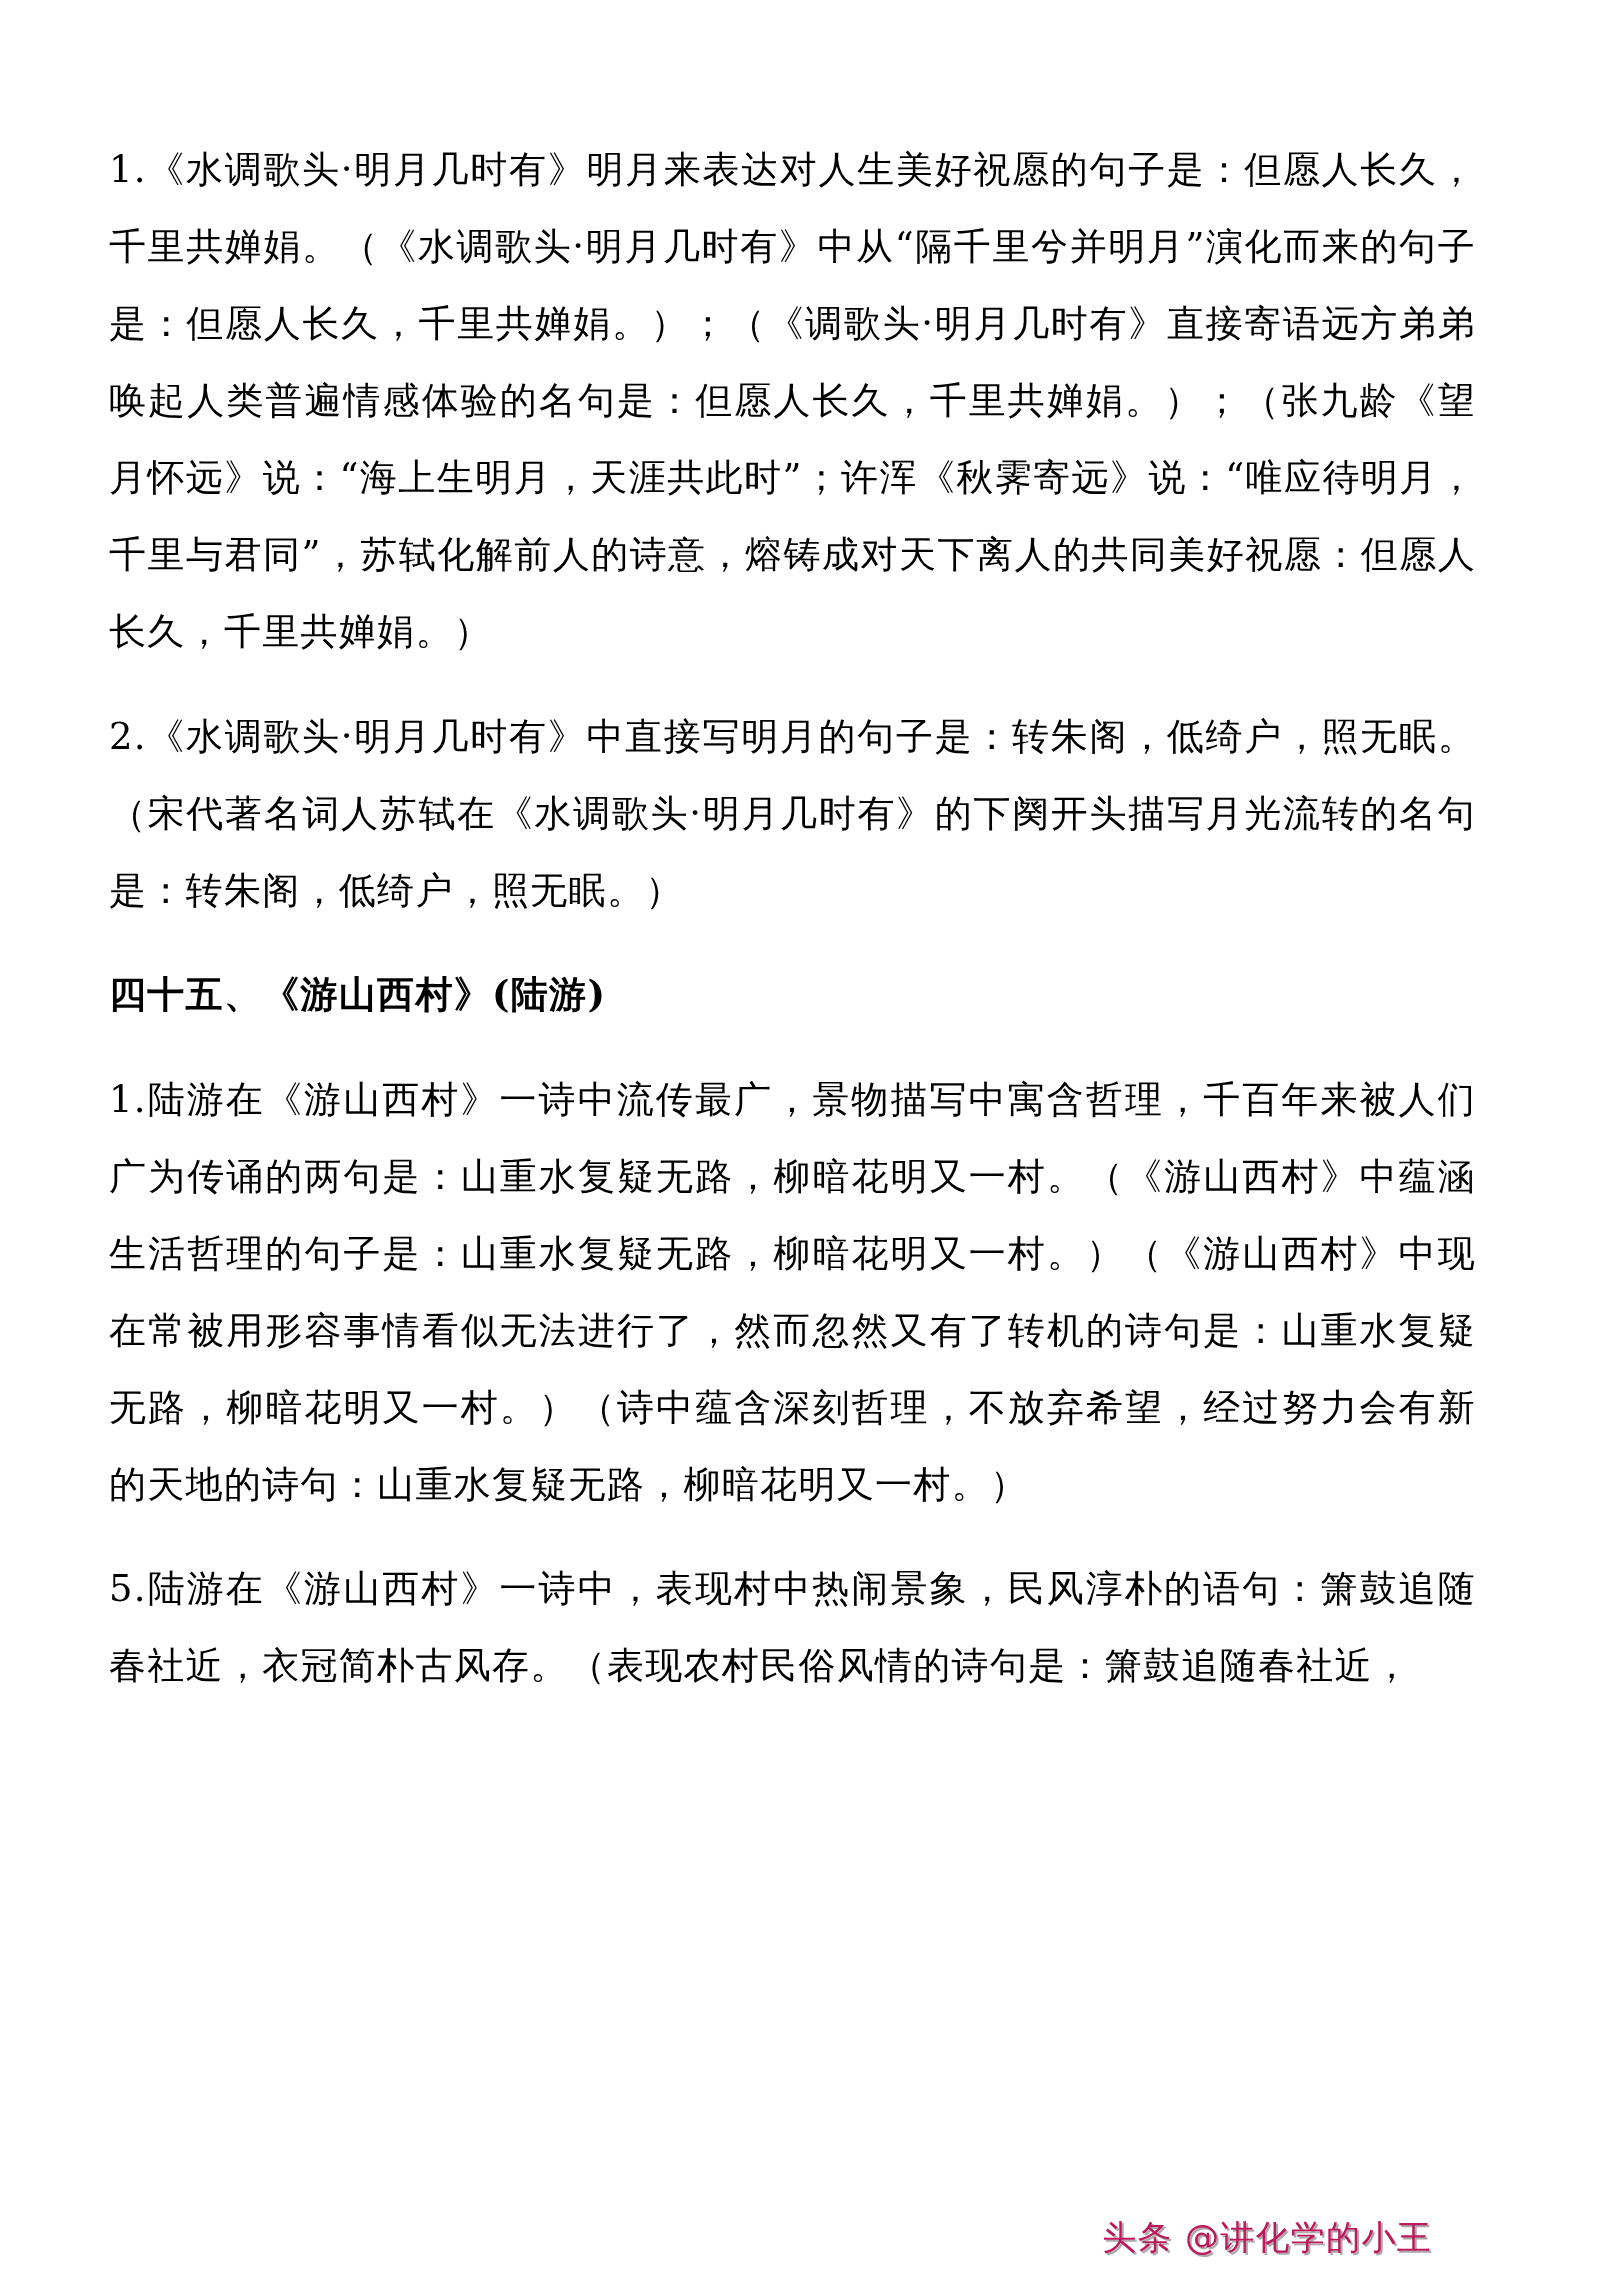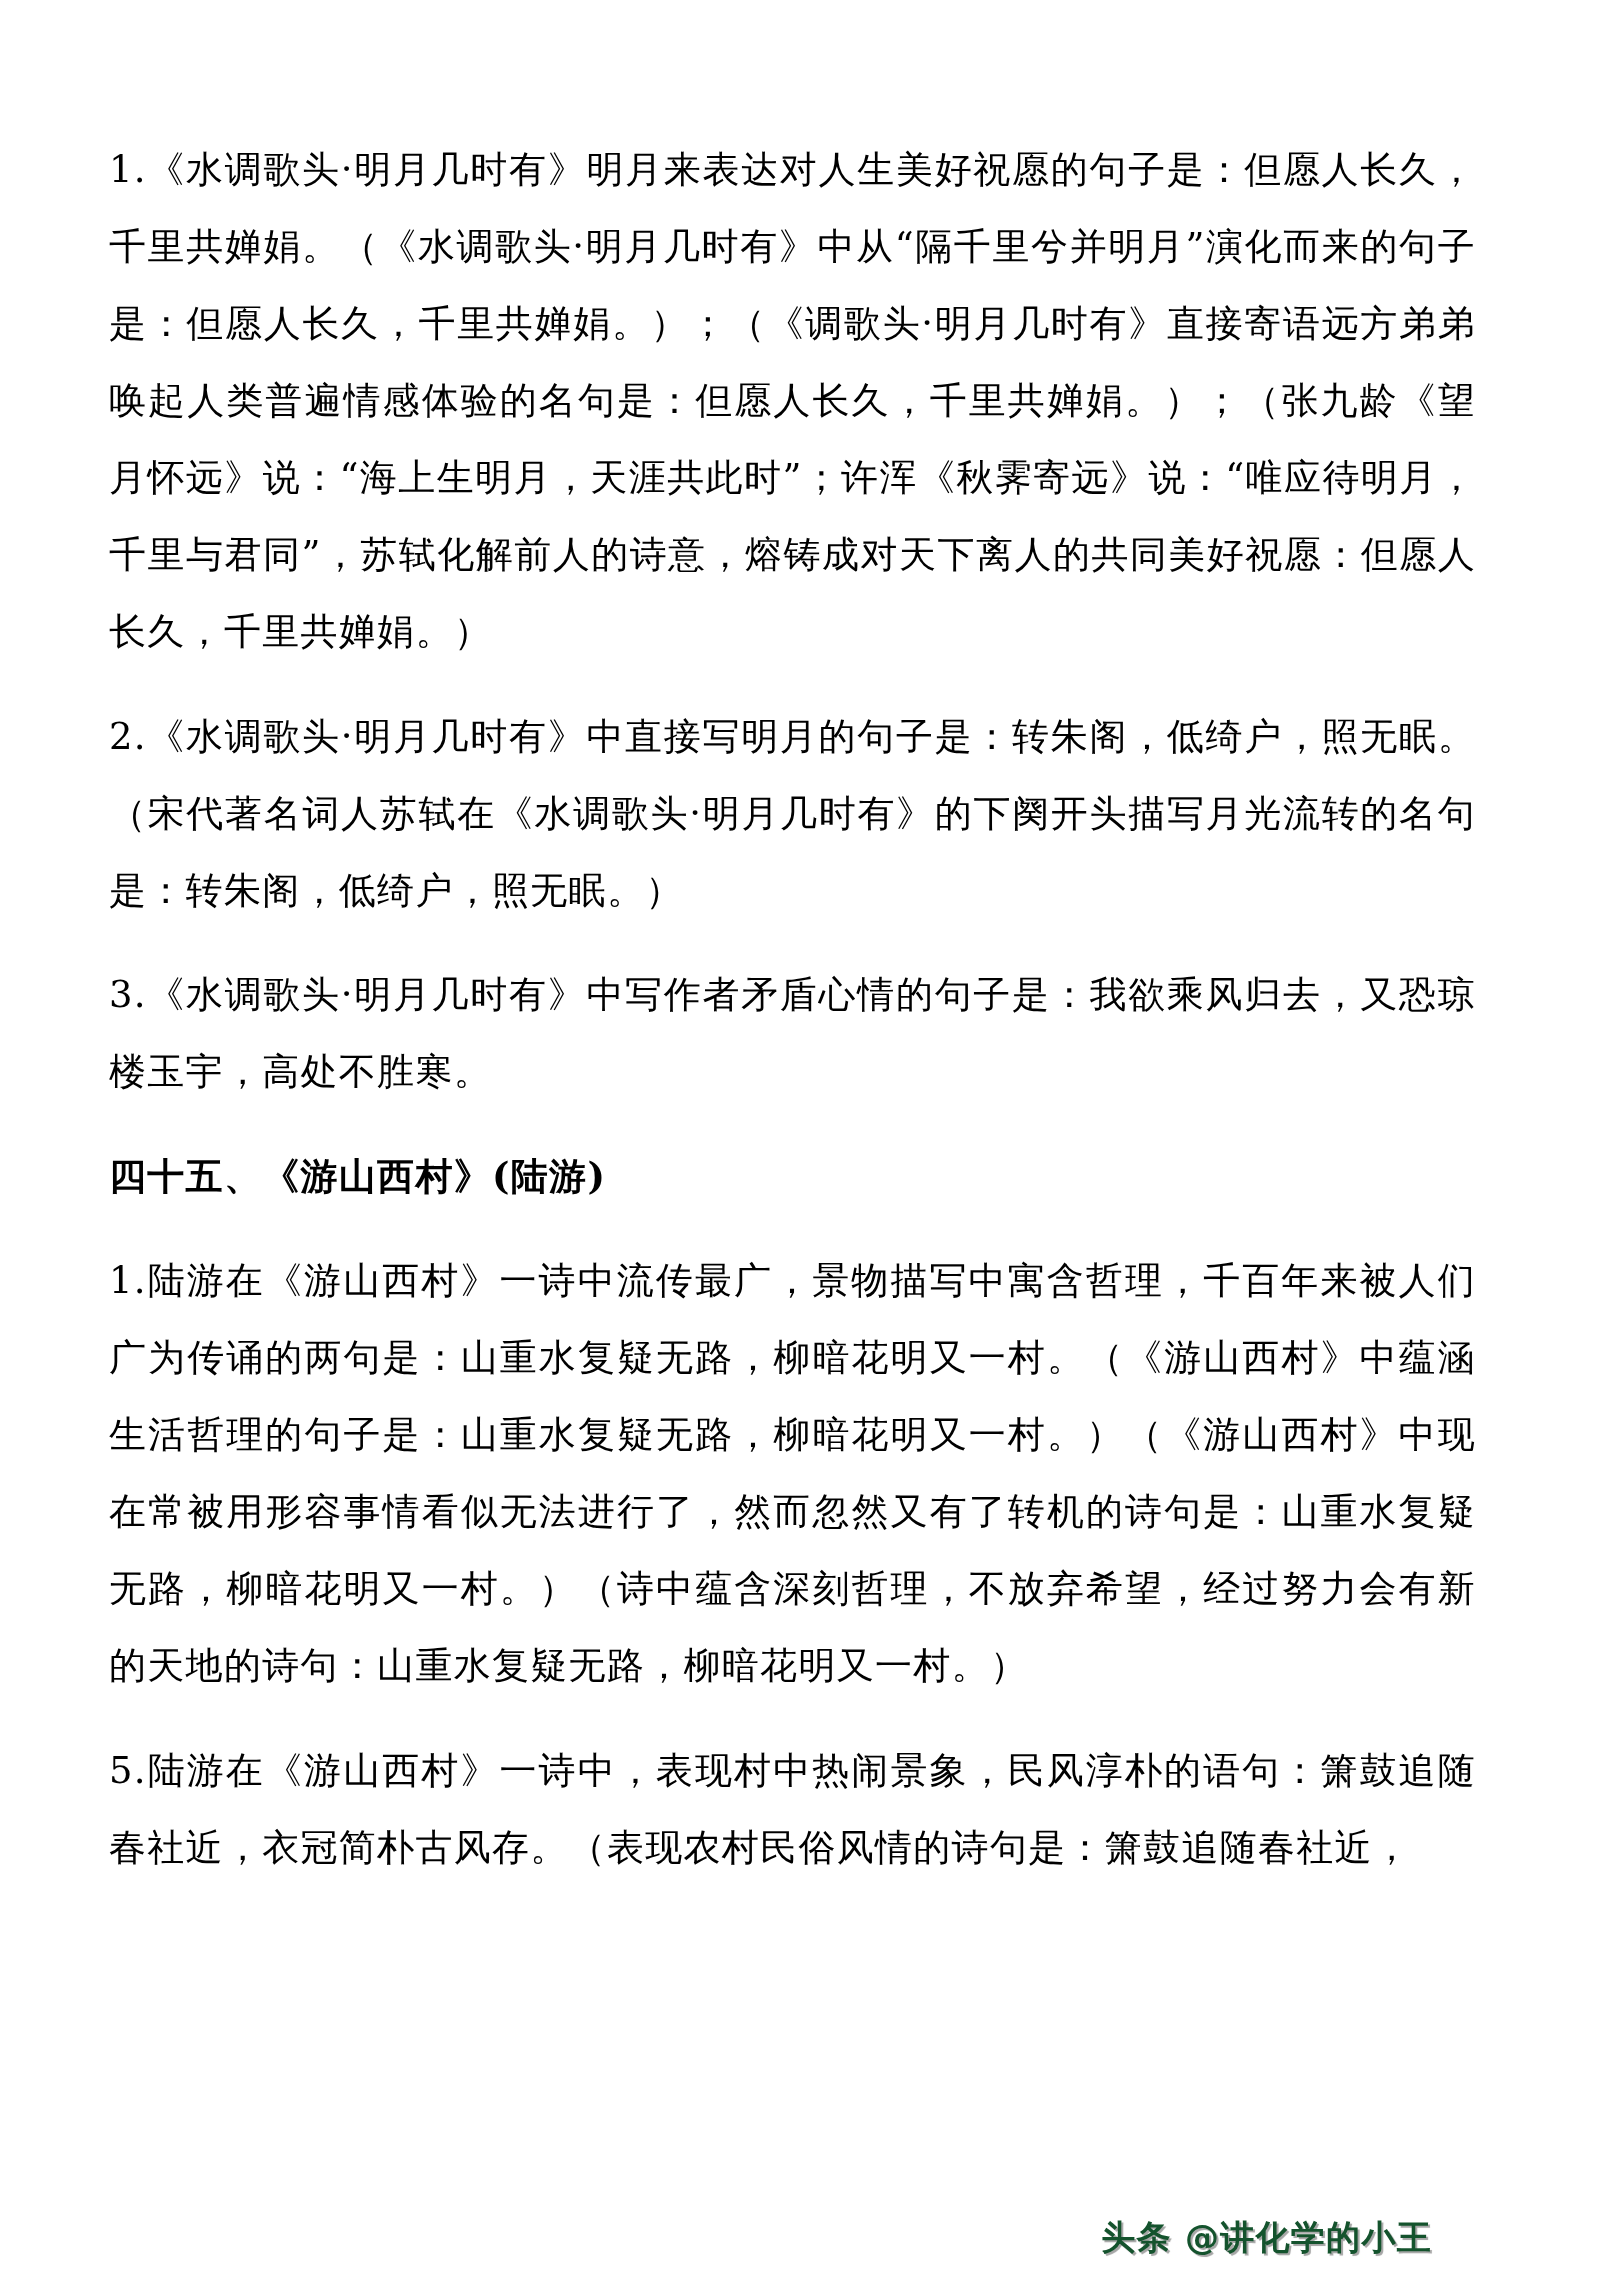--- a/index.html
+++ b/index.html
@@ -36,39 +36,38 @@
     line-height: 77px;
     letter-spacing: 1.3px;
     font-weight: bold;
     margin: 0 0 27.5px 0;
   }
   .watermark {
     position: absolute;
     right: 191px;
     bottom: 34px;
     font-family: "DejaVu Sans", sans-serif;
-    font-weight: bold;
+    font-weight: normal;
     font-size: 34px;
     letter-spacing: 1.3px;
-    color: #14532d;
+    color: #be185d;
     text-shadow: 2px 2px 0.7px rgba(0,0,0,0.35), -0.7px -0.7px 0 rgba(255,255,255,0.7);
     white-space: nowrap;
     margin-top: 45px;
   }
 </style>
 </head>
 <body>
 
 <div class="page">
 
   <p class="para">1.《水调歌头·明月几时有》明月来表达对人生美好祝愿的句子是：但愿人长久，千里共婵娟。（《水调歌头·明月几时有》中从“隔千里兮并明月”演化而来的句子是：但愿人长久，千里共婵娟。）；（《调歌头·明月几时有》直接寄语远方弟弟唤起人类普遍情感体验的名句是：但愿人长久，千里共婵娟。）；（张九龄《望月怀远》说：“海上生明月，天涯共此时”；许浑《秋霁寄远》说：“唯应待明月，千里与君同”，苏轼化解前人的诗意，熔铸成对天下离人的共同美好祝愿：但愿人长久，千里共婵娟。）</p>
 
   <p class="para">2.《水调歌头·明月几时有》中直接写明月的句子是：转朱阁，低绮户，照无眠。（宋代著名词人苏轼在《水调歌头·明月几时有》的下阕开头描写月光流转的名句是：转朱阁，低绮户，照无眠。）</p>
 
-  <p class="para">3.《水调歌头·明月几时有》中写作者矛盾心情的句子是：我欲乘风归去，又恐琼楼玉宇，高处不胜寒。</p>
 
 
   <h2 class="section-heading">四十五、《游山西村》(陆游)</h2>
 
   <p class="para">1.陆游在《游山西村》一诗中流传最广，景物描写中寓含哲理，千百年来被人们广为传诵的两句是：山重水复疑无路，柳暗花明又一村。（《游山西村》中蕴涵生活哲理的句子是：山重水复疑无路，柳暗花明又一村。）（《游山西村》中现在常被用形容事情看似无法进行了，然而忽然又有了转机的诗句是：山重水复疑无路，柳暗花明又一村。）（诗中蕴含深刻哲理，不放弃希望，经过努力会有新的天地的诗句：山重水复疑无路，柳暗花明又一村。）</p>
 
   <p class="para">5.陆游在《游山西村》一诗中，表现村中热闹景象，民风淳朴的语句：箫鼓追随春社近，衣冠简朴古风存。（表现农村民俗风情的诗句是：箫鼓追随春社近，</p>
 
   <div class="watermark">头条 @讲化学的小王</div>
 

